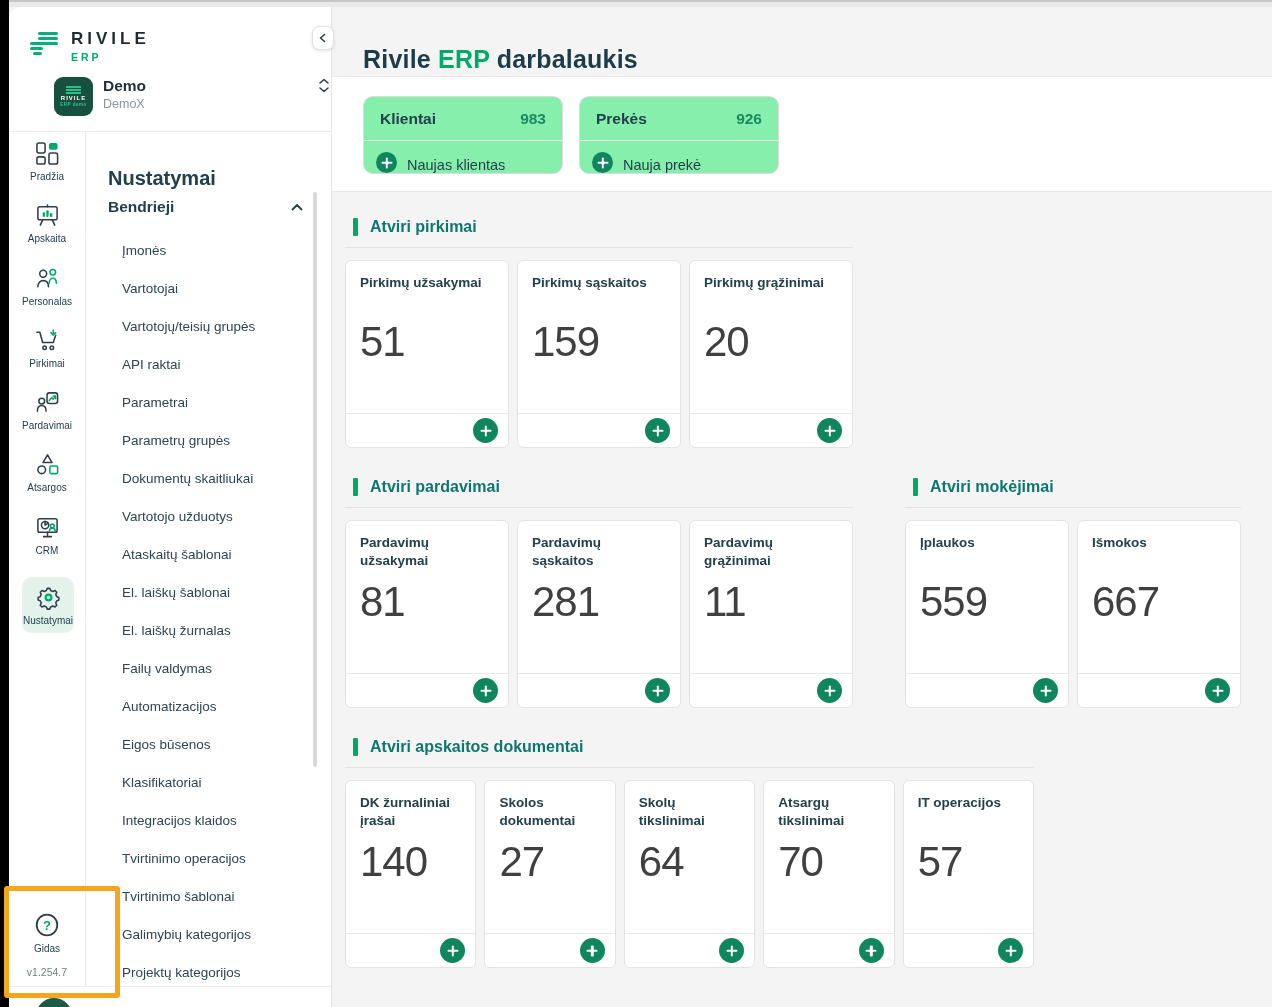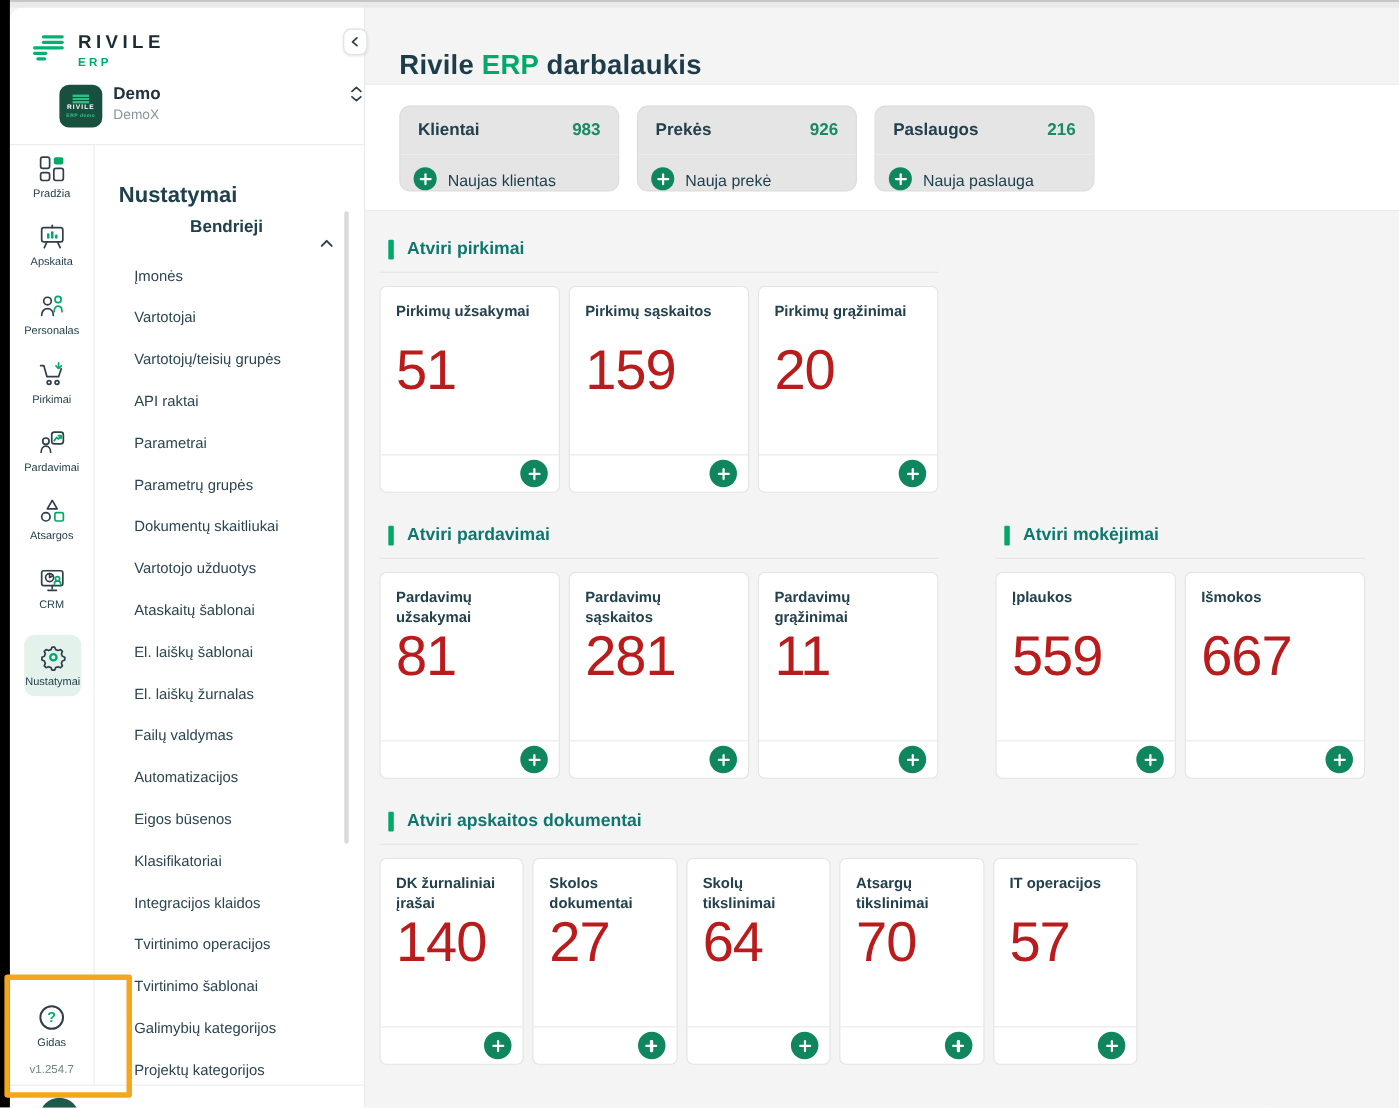--- a/index.html
+++ b/index.html
@@ -44,37 +44,37 @@
   .rail-item.sel{left:13px;width:52px;background:#e4f2ec;border-radius:10px;padding:8px 0 7px;}
   .icon-dark{stroke:#2f3e49;fill:none;stroke-width:1.6;stroke-linecap:round;stroke-linejoin:round;}
   .icon-green{stroke:#00a968;fill:none;stroke-width:1.6;stroke-linecap:round;stroke-linejoin:round;}
   .fill-green{fill:#00a968;stroke:none;}
   .guide-q{font-size:13px;font-weight:700;fill:#00a968;}
   .version{position:absolute;left:0;top:959px;width:76px;text-align:center;font-size:10.5px;color:#708680;}
   .bottom-avatar{position:absolute;left:27px;top:991px;width:36px;height:36px;border-radius:50%;background:#1c5b4a;}
 
   
   .panel-title{position:absolute;left:99px;top:143px;font-size:20px;font-weight:700;color:#21404d;}
-  .group-row{position:absolute;left:99px;top:191px;width:196px;display:flex;align-items:center;cursor:pointer;flex-direction:column;}
+  .group-row{position:absolute;left:99px;top:191px;width:196px;display:flex;align-items:center;cursor:pointer;}
   .group-label{font-size:15.5px;font-weight:700;color:#21404d;}
   .group-caret{margin-left:auto;}
   .menu-item{position:absolute;left:113px;font-size:13.5px;color:#2c4551;line-height:16px;cursor:pointer;white-space:nowrap;}
   .scrollbar{position:absolute;left:304px;top:185px;width:4px;height:575px;border-radius:2px;background:#d9d9d9;cursor:pointer;}
 
   
   .hl-box{position:absolute;left:4px;top:886px;width:106px;height:102px;border:5px solid #f4a71d;
           border-radius:3px;z-index:10;pointer-events:none;}
 
   
   .page-title{position:absolute;left:345px;top:27px;margin:18px;font-size:25px;font-weight:700;color:#1d3c49;letter-spacing:.2px;}
   .page-title .accent{color:#00a968;}
   .quick-band{position:absolute;left:331px;top:76px;width:941px;height:116px;background:#fff;
               border-top:1px solid #e8e8e8;border-bottom:1px solid #e8e8e8;
               display:flex;gap:16px;padding:19px 0 0 32px;box-sizing:border-box;}
-  .qcard{width:200px;height:78px;background:#e5e5e5;border:1px solid #dcdcdc;border-radius:10px;box-sizing:border-box;
+  .qcard{width:200px;height:78px;background:#86efac;border:1px solid #dcdcdc;border-radius:10px;box-sizing:border-box;
          display:flex;flex-direction:column;}
   .qtop{height:43px;display:flex;align-items:center;justify-content:space-between;padding:0 16px;
         border-bottom:1px solid #ececec;}
   .qlabel{font-size:15.5px;font-weight:700;color:#22404d;}
   .qcount{font-size:15.5px;font-weight:700;color:#1b8a64;}
   .qbot{flex:1;display:flex;align-items:flex-end;gap:10px;padding:0 12px;cursor:pointer;}
   .qaction{font-size:14.5px;color:#1e3d4a;}
   .plus{position:relative;background:#10865f;border-radius:50%;flex:0 0 auto;}
   .plus::before,.plus::after{content:"";position:absolute;left:50%;top:50%;background:#fff;border-radius:1px;}
   .plus::before{width:11px;height:2.4px;transform:translate(-50%,-50%);}
@@ -84,21 +84,21 @@
 
   .section{position:absolute;}
   .sec-head{display:flex;align-items:center;gap:12px;height:24px;padding-left:8px;}
   .sec-bar{width:5px;height:18px;background:#00a968;border-radius:1px;}
   .sec-title{margin:0;font-size:16px;font-weight:700;color:#0f766e;}
   .sec-div{height:1px;background:#e3e3e3;margin-top:8px;}
   .sec-cards{display:flex;gap:8px;margin-top:12px;}
   .scard{position:relative;width:164px;height:188px;background:#fff;border:1px solid #e3e3e3;border-radius:6px;
          box-sizing:border-box;}
   .scard-label{padding:13px 14px 0;font-size:13.5px;font-weight:700;color:#22404d;line-height:1.35;}
-  .scard-num{position:absolute;left:14px;top:50px;font-size:51px;color:#b91c1c;line-height:1;letter-spacing:-1px;}
+  .scard-num{position:absolute;left:14px;top:60px;font-size:42px;color:#404040;line-height:1;letter-spacing:-1px;}
   .scard-foot{position:absolute;left:0;right:0;bottom:0;height:33px;border-top:1px solid #e8e8e8;
               display:flex;align-items:center;justify-content:flex-end;padding-right:10px;}
 </style>
 </head>
 <body>
 
 <div class="app">
   <div class="topstrip"></div>
   <div class="rightstrip"></div>
 
@@ -292,30 +292,20 @@
       <div class="qcard">
         <div class="qtop">
           <span class="qlabel">Prekės</span>
           <span class="qcount">926</span>
         </div>
         <div class="qbot">
           <div class="plus plus-sm"></div>
           <span class="qaction">Nauja prekė</span>
         </div>
       </div>
-      <div class="qcard">
-        <div class="qtop">
-          <span class="qlabel">Paslaugos</span>
-          <span class="qcount">216</span>
-        </div>
-        <div class="qbot">
-          <div class="plus plus-sm"></div>
-          <span class="qaction">Nauja paslauga</span>
-        </div>
-      </div>
     </div>
 
     <section class="section" style="left:345px;top:215px;width:508px">
       <div class="sec-head">
         <span class="sec-bar"></span>
         <h2 class="sec-title">Atviri pirkimai</h2>
       </div>
       <div class="sec-div"></div>
       <div class="sec-cards">
         <div class="scard">

